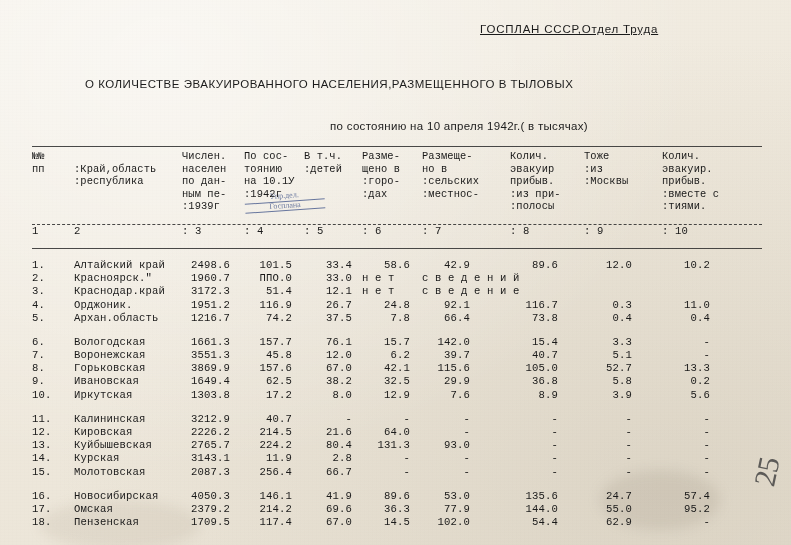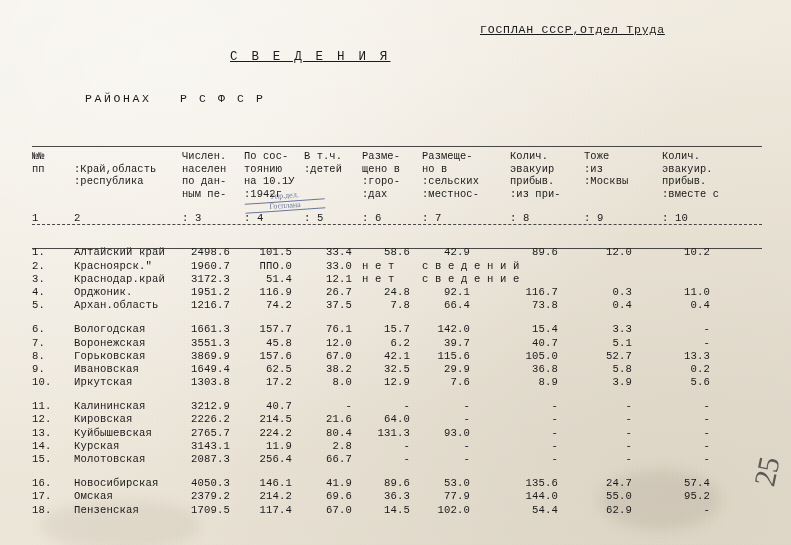--- a/index.html
+++ b/index.html
@@ -28,21 +28,21 @@
     inset: 0;
     pointer-events: none;
     opacity: 0.35;
     background-image:
       repeating-linear-gradient(0deg, rgba(0,0,0,0.015) 0px, rgba(0,0,0,0.015) 1px, rgba(0,0,0,0) 1px, rgba(0,0,0,0) 3px),
       repeating-linear-gradient(90deg, rgba(0,0,0,0.012) 0px, rgba(0,0,0,0.012) 1px, rgba(0,0,0,0) 1px, rgba(0,0,0,0) 4px);
   }
   .typed {
     position: absolute;
     white-space: pre;
-    font-family: Liberation Mono, monospace;
+    font-family: Liberation Sans, sans-serif;
     letter-spacing: 0.4px;
     color: #1c1c1c;
   }
   .hdr-right {
     top: 23px;
     left: 480px;
     font-size: 11.5px;
     text-decoration: underline;
     letter-spacing: 0.8px;
   }
@@ -140,42 +140,43 @@
 </head>
 <body>
 
 <div class="page">
 
   <div class="smudge" style="left:600px; top:470px; width:120px; height:60px; background:rgba(150,140,120,0.18);"></div>
   <div class="smudge" style="left:40px; top:500px; width:160px; height:50px; background:rgba(160,150,130,0.14);"></div>
 
   <div class="typed hdr-right">ГОСПЛАН СССР,Отдел Труда</div>
 
-  <div class="typed title-main">С В Е Д Е Н И Я</div>
-
-  <div class="typed sub2">РАЙОНАХ   Р С Ф С Р</div>
+
+  <div class="typed sub1">О КОЛИЧЕСТВЕ ЭВАКУИРОВАННОГО НАСЕЛЕНИЯ,РАЗМЕЩЕННОГО В ТЫЛОВЫХ</div>
+  <div class="typed sub4">по состоянию на 10 апреля 1942г.( в тысячах)</div>
 
   <div class="rule solid" style="left:32px; top:146px; width:730px;"></div>
   <div class="rule" style="left:32px; top:224px; width:730px;"></div>
   <div class="rule solid" style="left:32px; top:248px; width:730px;"></div>
 
   <div class="stamp">
     <div>Упр.дел.</div>
     <div>Госплана</div>
   </div>
 
   <div class="page-num">25</div>
 
   <div class="tbl">
 
     <div id="header-block">
         <div class="row" style="height: 12.6px;"><span class="cell head-cell" style="left: 0px;">№№</span><span class="cell head-cell" style="left: 150px;">Числен.</span><span class="cell head-cell" style="left: 212px;">По сос-</span><span class="cell head-cell" style="left: 272px;">В т.ч.</span><span class="cell head-cell" style="left: 330px;">Разме-</span><span class="cell head-cell" style="left: 390px;">Размеще-</span><span class="cell head-cell" style="left: 478px;">Колич.</span><span class="cell head-cell" style="left: 552px;">Тоже</span><span class="cell head-cell" style="left: 630px;">Колич.</span></div>
         <div class="row" style="height: 12.6px;"><span class="cell head-cell" style="left: 0px;">пп</span><span class="cell head-cell" style="left: 42px;">:Край,область</span><span class="cell head-cell" style="left: 150px;">населен</span><span class="cell head-cell" style="left: 212px;">тоянию</span><span class="cell head-cell" style="left: 272px;">:детей</span><span class="cell head-cell" style="left: 330px;">щено в</span><span class="cell head-cell" style="left: 390px;">но в</span><span class="cell head-cell" style="left: 478px;">эвакуир</span><span class="cell head-cell" style="left: 552px;">:из</span><span class="cell head-cell" style="left: 630px;">эвакуир.</span></div>
         <div class="row" style="height: 12.6px;"><span class="cell head-cell" style="left: 42px;">:республика</span><span class="cell head-cell" style="left: 150px;">по дан-</span><span class="cell head-cell" style="left: 212px;">на 10.1У</span><span class="cell head-cell" style="left: 330px;">:горо-</span><span class="cell head-cell" style="left: 390px;">:сельских</span><span class="cell head-cell" style="left: 478px;">прибыв.</span><span class="cell head-cell" style="left: 552px;">:Москвы</span><span class="cell head-cell" style="left: 630px;">прибыв.</span></div>
         <div class="row" style="height: 12.6px;"><span class="cell head-cell" style="left: 150px;">ным пе-</span><span class="cell head-cell" style="left: 212px;">:1942г</span><span class="cell head-cell" style="left: 330px;">:дах</span><span class="cell head-cell" style="left: 390px;">:местнос-</span><span class="cell head-cell" style="left: 478px;">:из при-</span><span class="cell head-cell" style="left: 630px;">:вместе с</span></div>
+        <div class="row" style="height: 12.6px;"><span class="cell head-cell" style="left: 150px;">:1939г</span><span class="cell head-cell" style="left: 478px;">:полосы</span><span class="cell head-cell" style="left: 630px;">:тиями.</span></div>
       </div>
 
     <div id="colnum-block">
         <div class="row" style="height: 20px; padding-top: 12px;"><span class="cell" style="left: 0px; top: 12px;">1</span><span class="cell" style="left: 42px; top: 12px;">2</span><span class="cell" style="left: 150px; top: 12px;">: 3</span><span class="cell" style="left: 212px; top: 12px;">: 4</span><span class="cell" style="left: 272px; top: 12px;">: 5</span><span class="cell" style="left: 330px; top: 12px;">: 6</span><span class="cell" style="left: 390px; top: 12px;">: 7</span><span class="cell" style="left: 478px; top: 12px;">: 8</span><span class="cell" style="left: 552px; top: 12px;">: 9</span><span class="cell" style="left: 630px; top: 12px;">: 10</span></div>
       </div>
 
     <div id="body-block" style="margin-top: 14px;">
         <div class="row" style="height: 13.2px;"><span class="cell" style="left: 0px;">1.</span><span class="cell" style="left: 42px;">Алтайский край</span><span class="cell" style="left: 150px; width: 48px; text-align: right;">2498.6</span><span class="cell" style="left: 212px; width: 48px; text-align: right;">101.5</span><span class="cell" style="left: 272px; width: 48px; text-align: right;">33.4</span><span class="cell" style="left: 330px; width: 48px; text-align: right;">58.6</span><span class="cell" style="left: 390px; width: 48px; text-align: right;">42.9</span><span class="cell" style="left: 478px; width: 48px; text-align: right;">89.6</span><span class="cell" style="left: 552px; width: 48px; text-align: right;">12.0</span><span class="cell" style="left: 630px; width: 48px; text-align: right;">10.2</span></div>
         <div class="row" style="height: 13.2px;"><span class="cell" style="left: 0px;">2.</span><span class="cell" style="left: 42px;">Красноярск."</span><span class="cell" style="left: 150px; width: 48px; text-align: right;">1960.7</span><span class="cell" style="left: 212px; width: 48px; text-align: right;">ППО.0</span><span class="cell" style="left: 272px; width: 48px; text-align: right;">33.0</span><span class="cell" style="left: 330px; width: auto; text-align: left;">н е т</span><span class="cell" style="left: 390px; width: auto; text-align: left;">с в е д е н и й</span></div>
         <div class="row" style="height: 13.2px;"><span class="cell" style="left: 0px;">3.</span><span class="cell" style="left: 42px;">Краснодар.край</span><span class="cell" style="left: 150px; width: 48px; text-align: right;">3172.3</span><span class="cell" style="left: 212px; width: 48px; text-align: right;">51.4</span><span class="cell" style="left: 272px; width: 48px; text-align: right;">12.1</span><span class="cell" style="left: 330px; width: auto; text-align: left;">н е т</span><span class="cell" style="left: 390px; width: auto; text-align: left;">с в е д е н и е</span></div>

